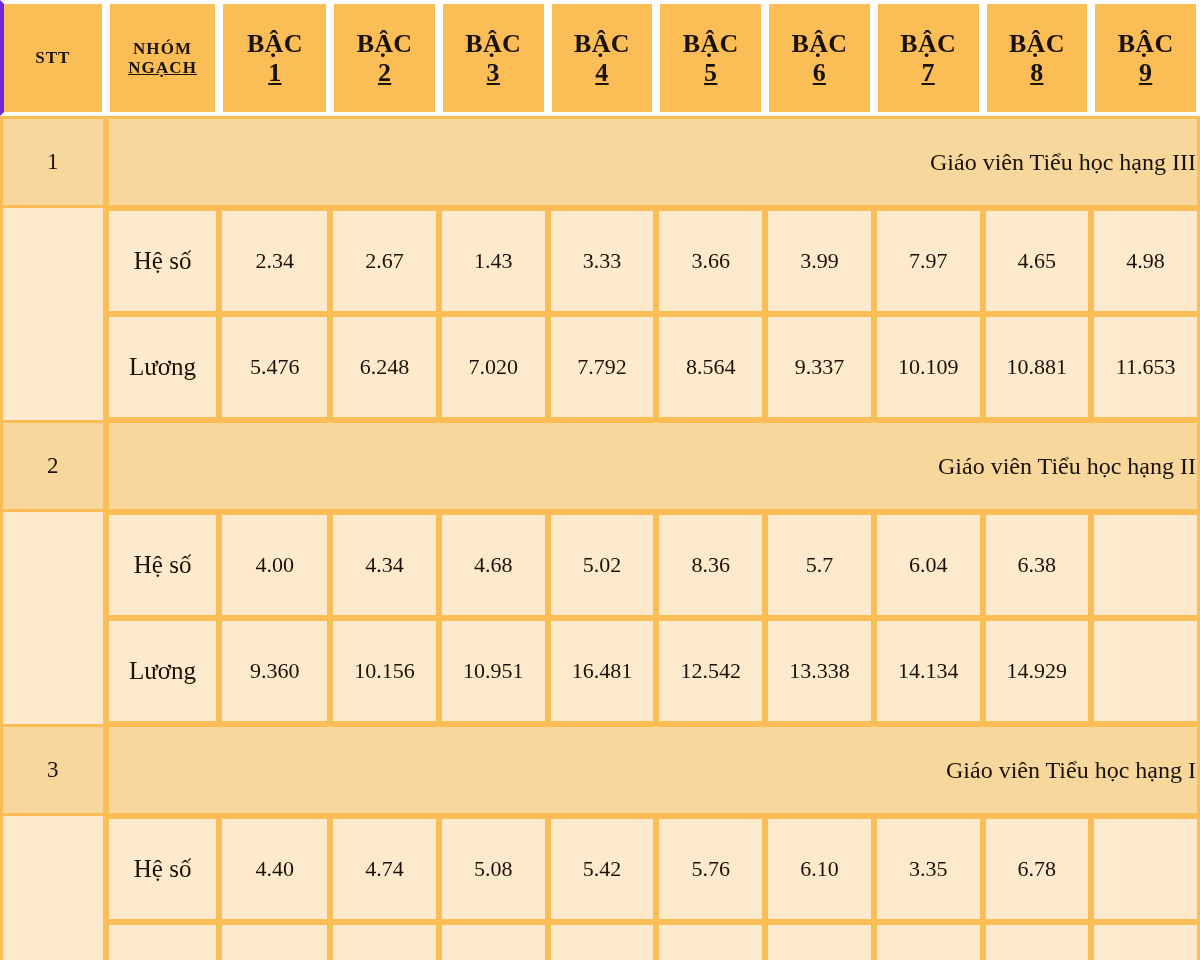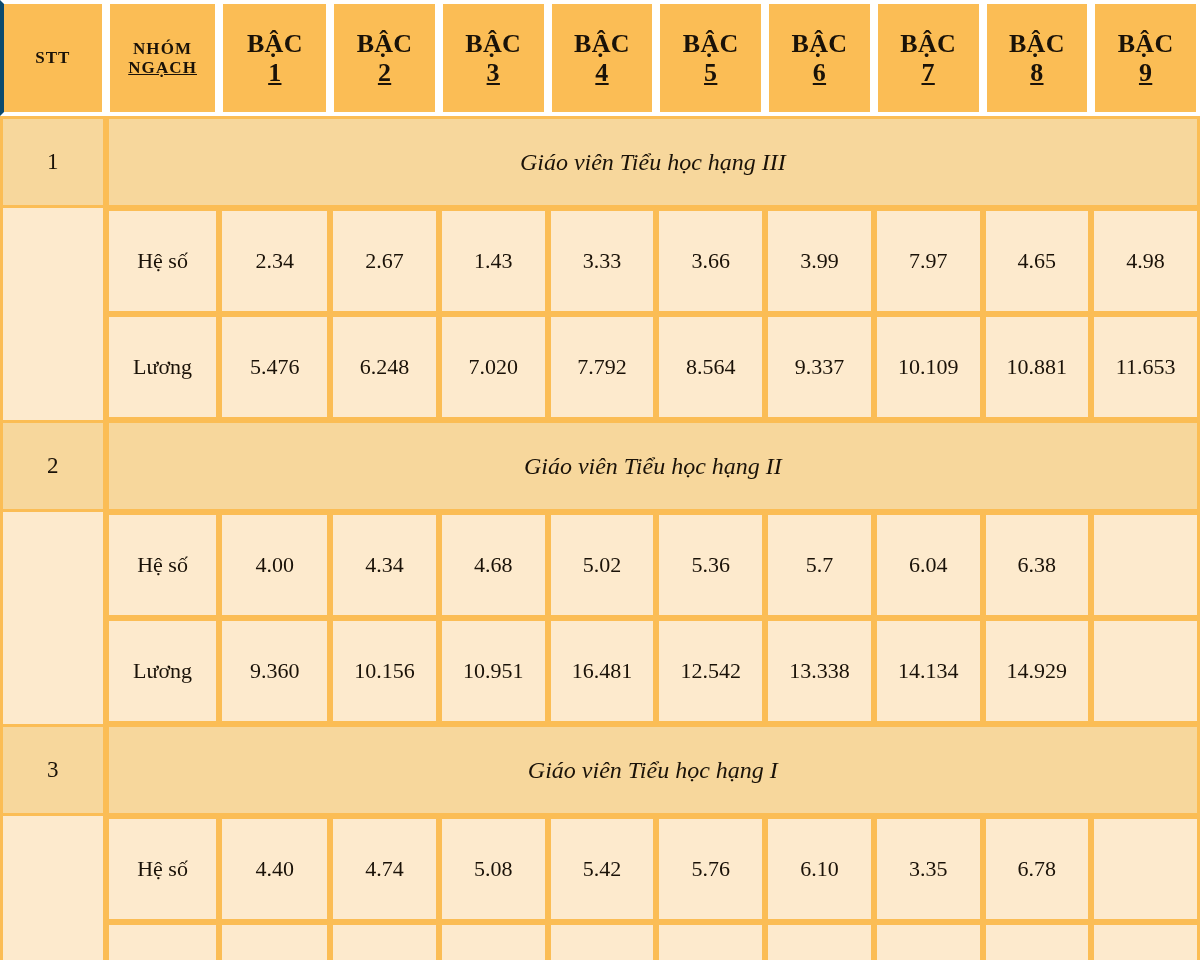--- a/index.html
+++ b/index.html
@@ -36,21 +36,21 @@
     border-bottom: 4px solid #ffffff;
     line-height: 1.12;
     font-size: 26px;
     letter-spacing: 0.3px;
   }
   thead th.small-head {
     font-size: 17px;
     letter-spacing: 1.1px;
   }
   thead th.first-head {
-    border-left: 4px solid #0c4a6e;
+    border-left: 4px solid #6d28d9;
   }
   .bac-word { display: block; }
   .bac-num  { display: block; text-decoration: underline; }
 
   
   tbody td {
     text-align: center;
     vertical-align: middle;
     color: #1a1208;
     font-size: 22px;
@@ -62,37 +62,36 @@
   tr.group-row td {
     background: #f7d79c;
     height: 84px;
     font-size: 24px;
   }
   tr.group-row td.stt-cell {
     background: #f7d79c;
     font-size: 23px;
   }
   tr.group-row td.group-title {
-    text-align: center;
-    font-style: italic;
+    text-align: right;
   }
 
   
   tr.data-row td {
     height: 98px;
   }
   tr.data-row td.blank-stt {
     background: #fdeacd;
     border-top: none;
     border-bottom: none;
   }
   tr.data-row.first-data td.blank-stt { border-top: none; }
   tr.data-row td.empty-cell { background: #fdeacd; }
 
-  .label-cell { font-size: 22px; }
+  .label-cell { font-size: 25px; }
 </style>
 </head>
 <body>
 
 <table class="salary-table">
   <colgroup>
     <col style="width:105px">
     <col style="width:113px">
     <col style="width:110px">
     <col style="width:108px">
@@ -187,21 +186,21 @@
       <td class="stt-cell">2</td>
       <td class="group-title" colspan="10">Giáo viên Tiểu học hạng II</td>
     </tr>
     <tr class="data-row first-data">
       <td class="blank-stt" rowspan="2"></td>
       <td class="label-cell">Hệ số</td>
       <td>4.00</td>
       <td>4.34</td>
       <td>4.68</td>
       <td>5.02</td>
-      <td>5.36</td>
+      <td>8.36</td>
       <td>5.7</td>
       <td>6.04</td>
       <td>6.38</td>
       <td class="empty-cell"></td>
     </tr>
     <tr class="data-row">
       <td class="label-cell">Lương</td>
       <td>9.360</td>
       <td>10.156</td>
       <td>10.951</td>

